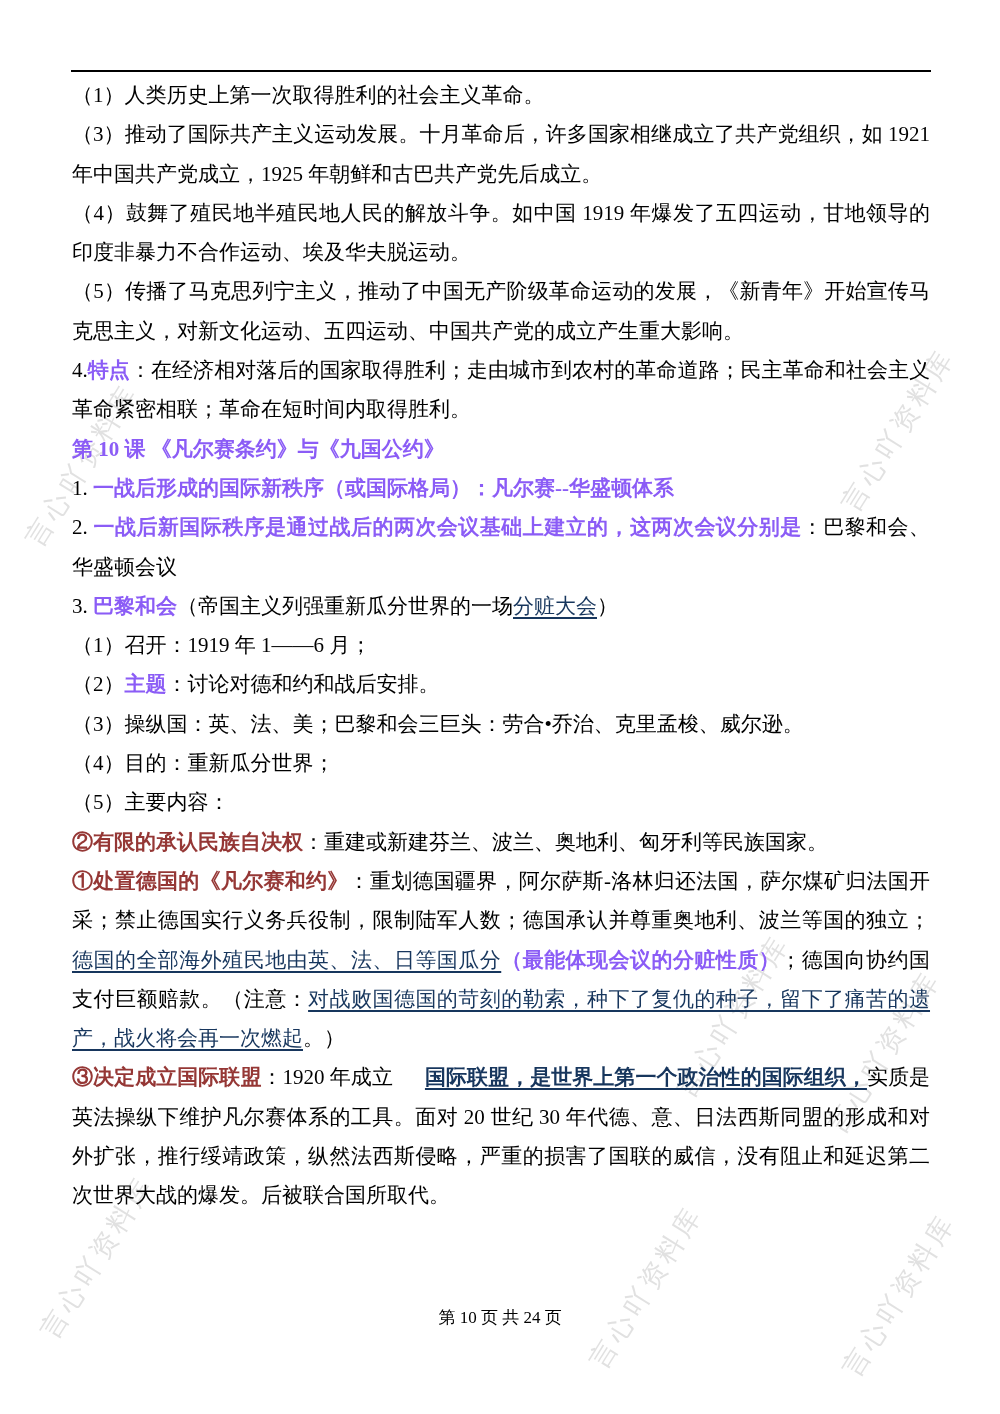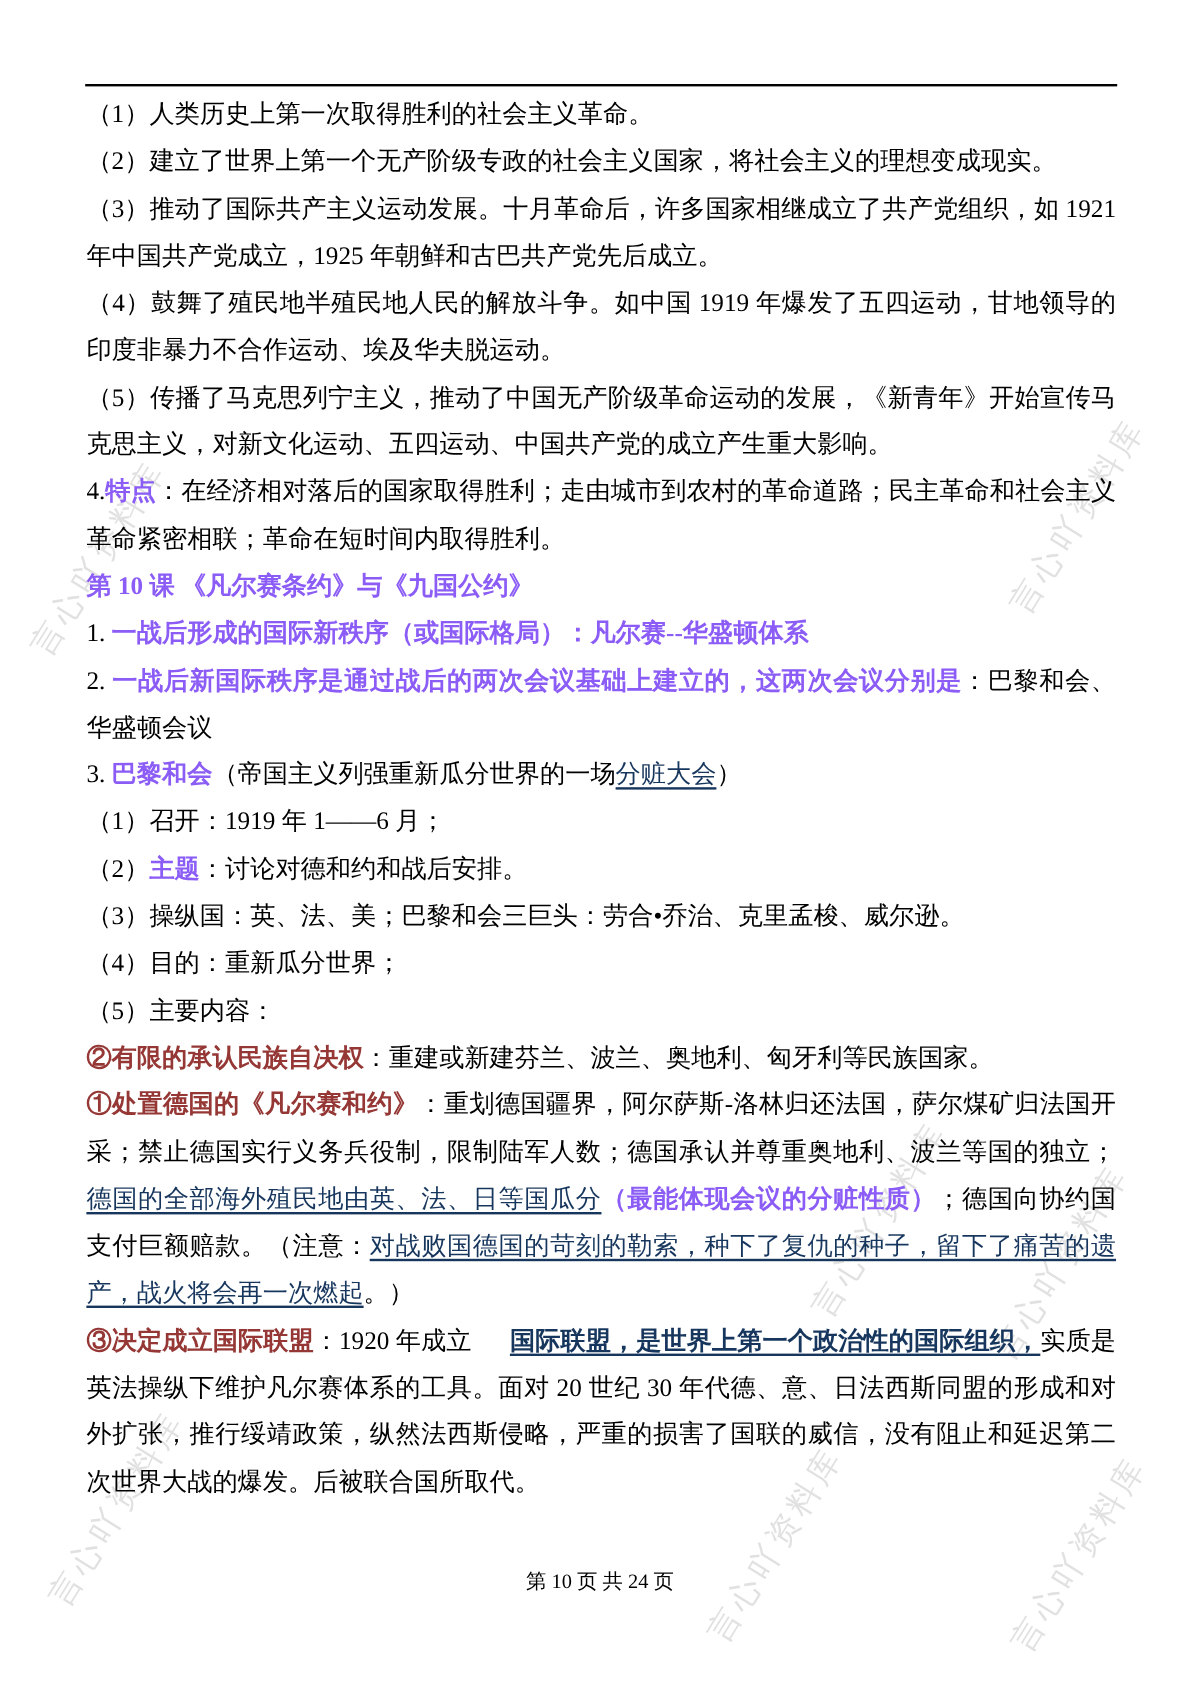--- a/index.html
+++ b/index.html
@@ -78,21 +78,20 @@
   <span class="wm wm3">言心吖资料库</span>
   <span class="wm wm4">言心吖资料库</span>
   <span class="wm wm5">言心吖资料库</span>
   <span class="wm wm6">言心吖资料库</span>
   <span class="wm wm7">言心吖资料库</span>
 
   <div class="header-rule"></div>
 
   <main class="doc-body">
       <p class="para"><span class="s-n">（1）人类历史上第一次取得胜利的社会主义革命。</span></p>
-      <p class="para"><span class="s-n">（2）建立了世界上第一个无产阶级专政的社会主义国家，将社会主义的理想变成现实。</span></p>
       <p class="para"><span class="s-n">（3）推动了国际共产主义运动发展。十月革命后，许多国家相继成立了共产党组织，如 1921 年中国共产党成立，1925 年朝鲜和古巴共产党先后成立。</span></p>
       <p class="para"><span class="s-n">（4）鼓舞了殖民地半殖民地人民的解放斗争。如中国 1919 年爆发了五四运动，甘地领导的印度非暴力不合作运动、埃及华夫脱运动。</span></p>
       <p class="para"><span class="s-n">（5）传播了马克思列宁主义，推动了中国无产阶级革命运动的发展，《新青年》开始宣传马克思主义，对新文化运动、五四运动、中国共产党的成立产生重大影响。</span></p>
       <p class="para"><span class="s-n">4.</span><span class="s-rb">特点</span><span class="s-n">：在经济相对落后的国家取得胜利；走由城市到农村的革命道路；民主革命和社会主义革命紧密相联；革命在短时间内取得胜利。</span></p>
       <p class="para center"><span class="s-rb">第 10 课  《凡尔赛条约》与《九国公约》</span></p>
       <p class="para"><span class="s-n">1. </span><span class="s-rb">一战后形成的国际新秩序（或国际格局）：凡尔赛--华盛顿体系</span></p>
       <p class="para"><span class="s-n">2. </span><span class="s-rb">一战后新国际秩序是通过战后的两次会议基础上建立的，这两次会议分别是</span><span class="s-n">：巴黎和会、华盛顿会议</span></p>
       <p class="para"><span class="s-n">3. </span><span class="s-rb">巴黎和会</span><span class="s-n">（帝国主义列强重新瓜分世界的一场</span><span class="s-bu">分赃大会</span><span class="s-n">）</span></p>
       <p class="para"><span class="s-n">（1）召开：1919 年 1——6 月；</span></p>
       <p class="para"><span class="s-n">（2）</span><span class="s-rb">主题</span><span class="s-n">：讨论对德和约和战后安排。</span></p>

